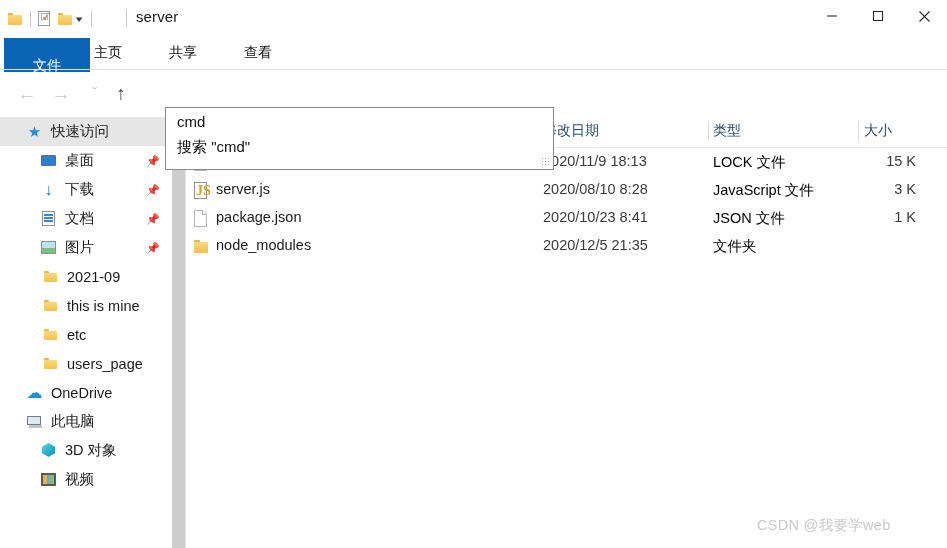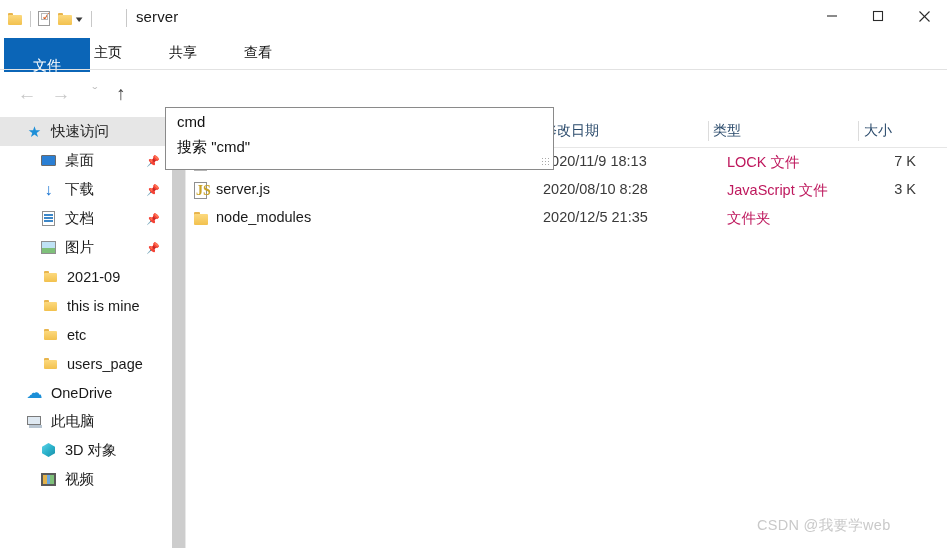--- a/index.html
+++ b/index.html
@@ -89,21 +89,21 @@
   .colhdr{position:absolute;left:0;top:0;width:761px;height:30px;}
   .col{position:absolute;top:5px;font-size:14px;color:#2a4a6b;}
   .colsep{position:absolute;top:4px;width:1px;height:20px;background:#dcdcdc;}
   .hdrline{position:absolute;left:0;top:30px;width:761px;height:1px;background:#e6e6e6;}
 
   .rows{position:absolute;left:0;top:32px;width:761px;}
   .row{position:relative;height:28px;}
   .cell{position:absolute;font-size:14.5px;color:#1a1a1a;top:4px;}
   .cell.name{left:30px;}
   .cell.date{left:357px;color:#3a3a3a;}
-  .cell.type{left:541px;color:#be185d;}
+  .cell.type{left:527px;color:#000000;}
   .cell.size{left:650px;width:80px;text-align:right;color:#3a3a3a;}
   .ric{position:absolute;left:6px;top:5px;width:18px;height:18px;}
   .ic-blank:before{content:"";position:absolute;left:2px;top:0;width:13px;height:17px;background:#fff;border:1px solid #b5b5b5;box-sizing:border-box;}
   .ic-blank:after{content:"";position:absolute;left:10px;top:0;width:5px;height:5px;background:#ededed;border-left:1px solid #b5b5b5;border-bottom:1px solid #b5b5b5;box-sizing:border-box;}
   .ic-js:before{content:"";position:absolute;left:2px;top:0;width:13px;height:17px;background:#fff;border:1px solid #8f8f8f;box-sizing:border-box;}
   .ic-js i{position:absolute;left:4px;top:1px;font-style:normal;font-size:12px;color:#c9a227;font-weight:bold;font-family:"Liberation Serif",serif;}
   .ic-rfolder:before{content:"";position:absolute;left:2px;top:2px;width:6px;height:3px;background:#e8b54d;border-radius:1px 1px 0 0;}
   .ic-rfolder:after{content:"";position:absolute;left:2px;top:4px;width:14px;height:11px;background:linear-gradient(180deg,#fcd97e 0%,#f2c14e 100%);border-radius:1px;}
 
   
@@ -265,32 +265,39 @@
       <div class="colsep" style="left:672px;"></div>
       <div class="col" style="left:678px;text-align:right;">大小</div>
     </div>
     <div class="hdrline"></div>
     <div class="rows" id="rows">
         <div class="row">
           <span class="ric ic-blank"></span>
           <span class="cell name">yarn.lock</span>
           <span class="cell date">2020/11/9 18:13</span>
           <span class="cell type">LOCK 文件</span>
-          <span class="cell size">7 K</span>
+          <span class="cell size">15 K</span>
         </div>
         <div class="row">
           <span class="ric ic-js">
             <i style="font-size: 14px;">JS</i>
           </span>
           <span class="cell name">server.js</span>
           <span class="cell date">2020/08/10 8:28</span>
           <span class="cell type">JavaScript 文件</span>
           <span class="cell size">3 K</span>
         </div>
         <div class="row">
+          <span class="ric ic-blank"></span>
+          <span class="cell name">package.json</span>
+          <span class="cell date">2020/10/23 8:41</span>
+          <span class="cell type">JSON 文件</span>
+          <span class="cell size">1 K</span>
+        </div>
+        <div class="row">
           <span class="ric ic-rfolder"></span>
           <span class="cell name">node_modules</span>
           <span class="cell date">2020/12/5 21:35</span>
           <span class="cell type">文件夹</span>
           <span class="cell size"></span>
         </div>
       </div>
   </div>
 
   <div class="acdrop" id="acdrop">

